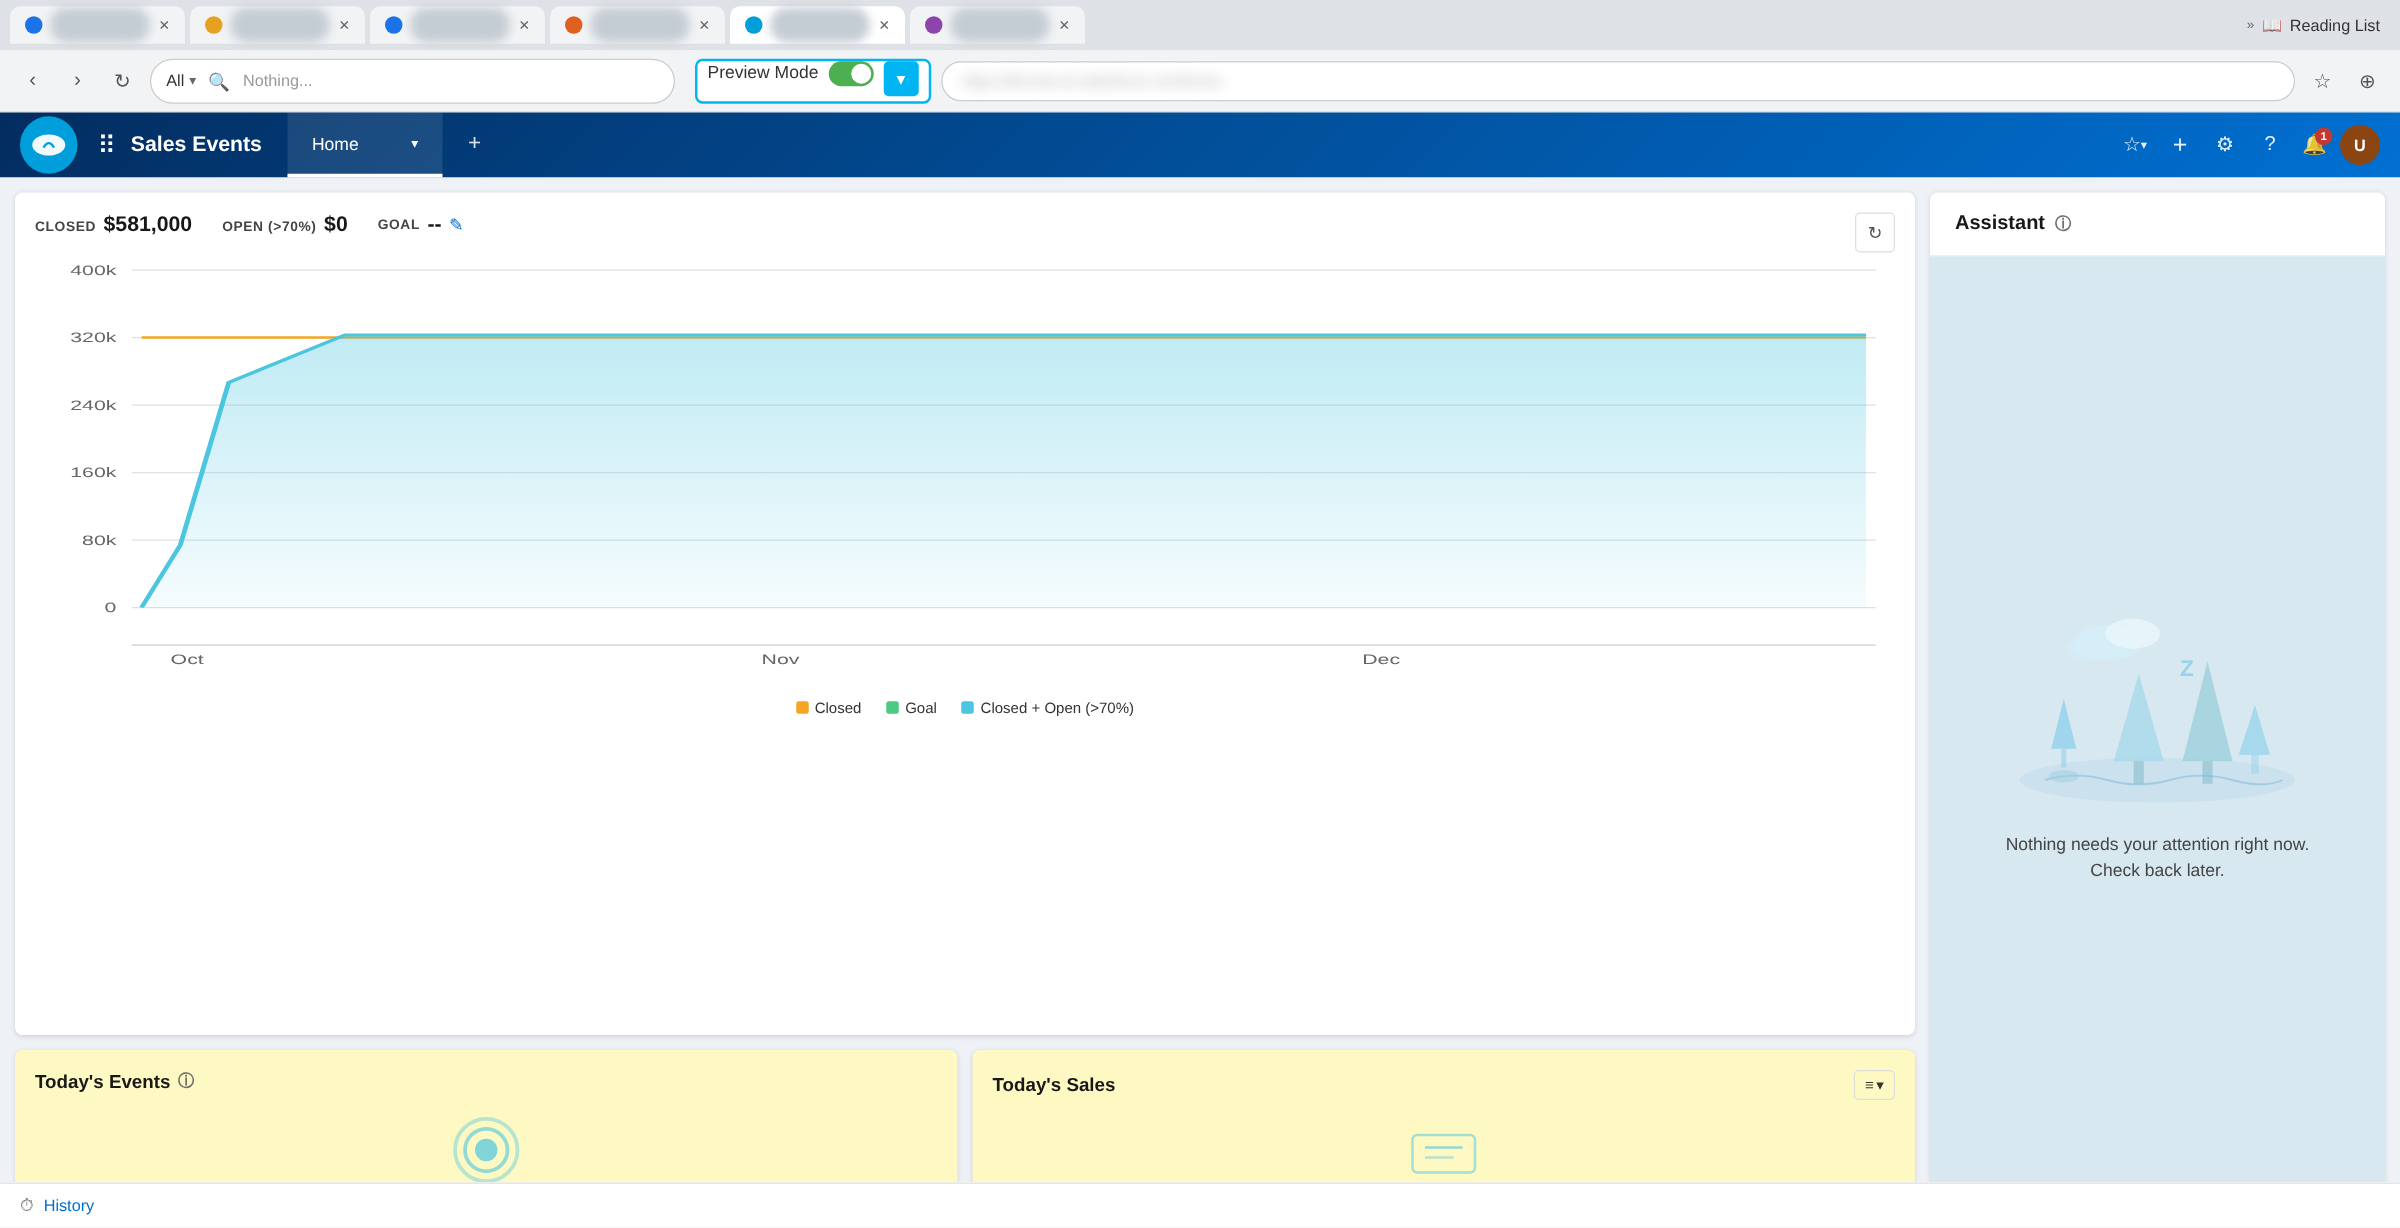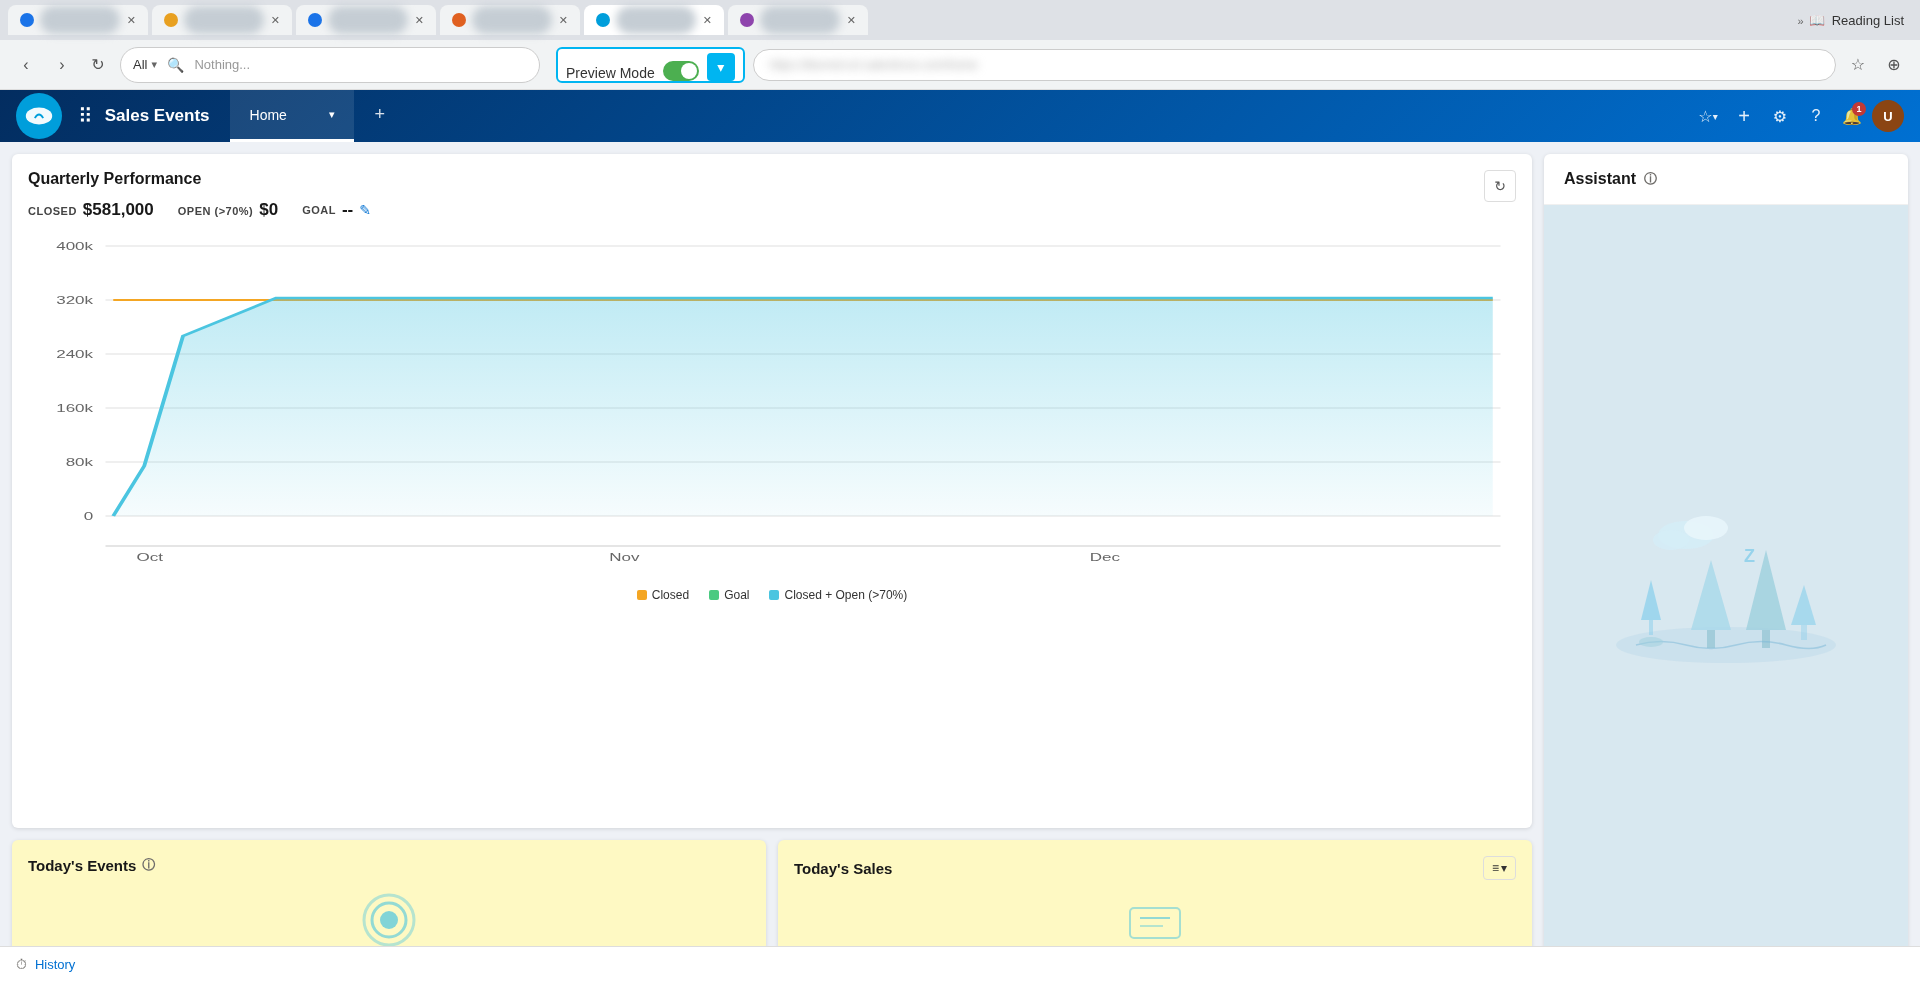--- a/index.html
+++ b/index.html
@@ -62,21 +62,21 @@
       padding: 0 16px;
       font-size: 13px;
       color: #333;
       display: flex; align-items: center;
     }
     .preview-mode-pill {
       height: 36px;
       background: #fff;
       border: 2px solid #00b5f1;
       border-radius: 6px;
-      display: flex; align-items: flex-end; gap: 8px;
+      display: flex; align-items: flex-start; gap: 8px;
       padding: 0 8px;
       font-size: 14px; font-weight: 500; color: #333;
     }
     .toggle-switch {
       width: 36px; height: 20px; background: #4caf50; border-radius: 10px;
       position: relative; cursor: pointer;
     }
     .toggle-switch::after {
       content: ''; position: absolute; right: 2px; top: 2px;
       width: 16px; height: 16px; background: #fff; border-radius: 50%;
@@ -376,21 +376,20 @@
       <span>U</span>
     </div>
   </div>
 </div>
 
 <div class="main-content">
 
   <div class="left-panel">
 
     <div class="card chart-card">
-      <div class="chart-title">Quarterly Performance</div>
       <div class="chart-stats">
         <div style="display:flex; align-items:baseline; gap:6px;">
           <span class="stat-label">CLOSED</span>
           <span class="stat-value">$581,000</span>
         </div>
         <div style="display:flex; align-items:baseline; gap:6px;">
           <span class="stat-label">OPEN (&gt;70%)</span>
           <span class="stat-value">$0</span>
         </div>
         <div class="stat-goal">
@@ -521,20 +520,21 @@
         <ellipse cx="90" cy="45" rx="28" ry="14" fill="#d4eef8" opacity="0.8"></ellipse>
         <ellipse cx="110" cy="38" rx="22" ry="12" fill="#e8f5fb" opacity="0.9"></ellipse>
         <ellipse cx="75" cy="50" rx="18" ry="10" fill="#d4eef8" opacity="0.7"></ellipse>
 
         <text x="148" y="72" font-size="18" fill="#87ceeb" opacity="0.8" font-weight="bold">Z</text>
 
         <path d="M40,155 Q65,148 90,155 Q115,162 140,155 Q165,148 190,155 Q215,162 230,155" fill="none" stroke="#7ab8d8" stroke-width="1.5" opacity="0.5"></path>
 
         <ellipse cx="55" cy="152" rx="12" ry="5" fill="#9ecfdd" opacity="0.5"></ellipse>
       </svg>
+      <p class="assistant-text">Nothing needs your attention right now. Check back later.</p>
     </div>
   </div>
 
 </div>
 
 <div class="history-bar">
   <span class="hist-icon">⏱</span>
   <span>History</span>
 </div>
 

